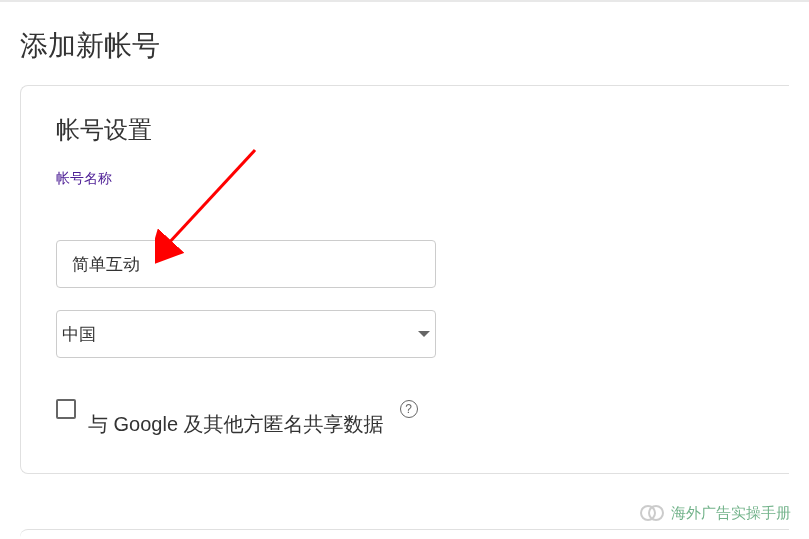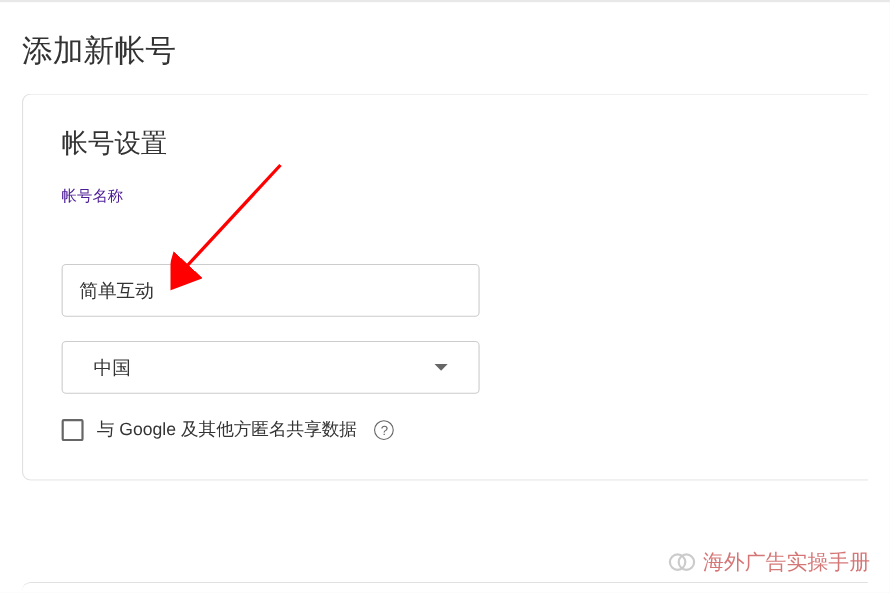--- a/index.html
+++ b/index.html
@@ -59,21 +59,21 @@
       font-size: 17px;
       color: #333;
       font-family: inherit;
       margin-top: 44px;
     }
     .select-wrapper {
       width: 380px;
       height: 48px;
       border: 1px solid #ccc;
       border-radius: 4px;
-      padding: 0 28px;
+      padding: 0 5px;
       display: flex;
       align-items: center;
       justify-content: space-between;
       cursor: pointer;
     }
     .select-value {
       font-size: 17px;
       color: #333;
     }
     .dropdown-triangle {
@@ -91,22 +91,23 @@
     }
     .checkbox {
       width: 20px;
       height: 20px;
       border: 2px solid #666;
       border-radius: 2px;
       cursor: pointer;
       flex-shrink: 0;
     }
     .checkbox-label {
-      font-size: 16px;
-      color: #333;
+      font-size: 20px;
+      color: #333;
+      margin-top: 31px;
     }
     .help-icon {
       width: 18px;
       height: 18px;
       border: 1.5px solid #666;
       border-radius: 50%;
       display: flex;
       align-items: center;
       justify-content: center;
       font-size: 12px;
@@ -156,22 +157,22 @@
     .wm-circle2 {
       width: 16px;
       height: 16px;
       border: 2px solid #aaa;
       border-radius: 50%;
       position: absolute;
       left: 8px;
       top: 3px;
     }
     .watermark-text {
-      font-size: 19px;
-      color: #b91c1c;
+      font-size: 15px;
+      color: #15803d;
     }
   </style>
 </head>
 <body>
 
 <div class="top-divider"></div>
 
 <h1 class="page-title">添加新帐号</h1>
 
 <div class="card">

